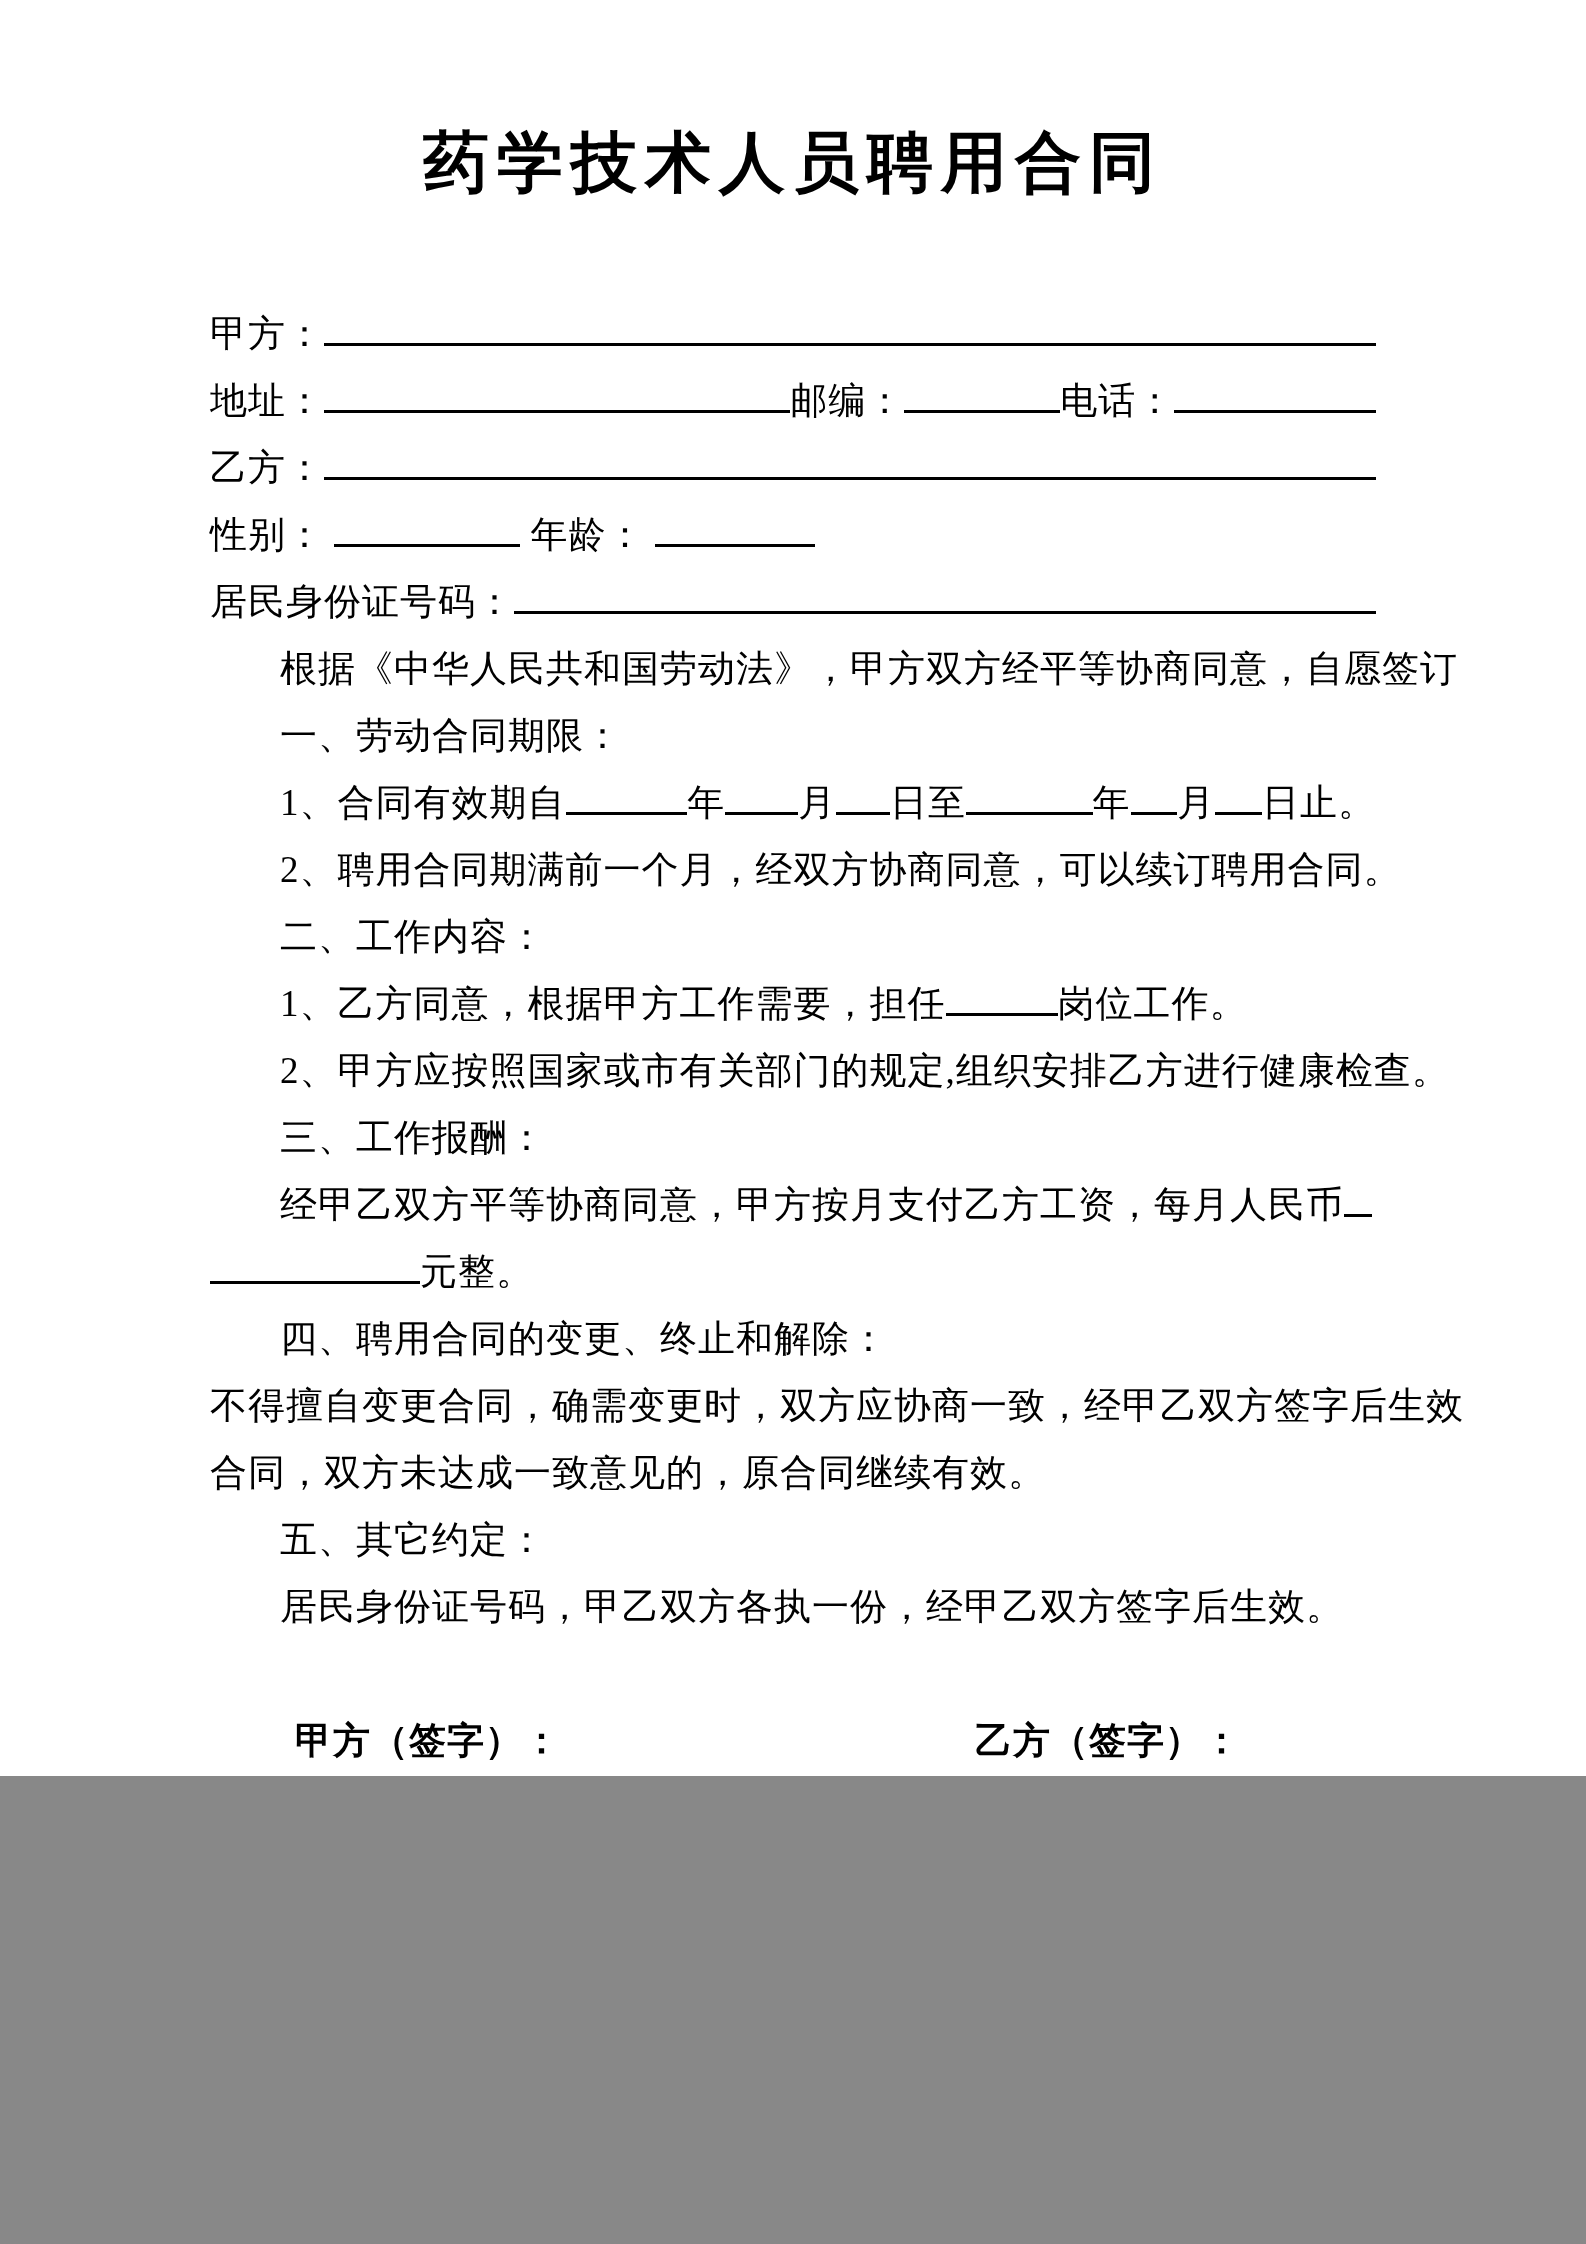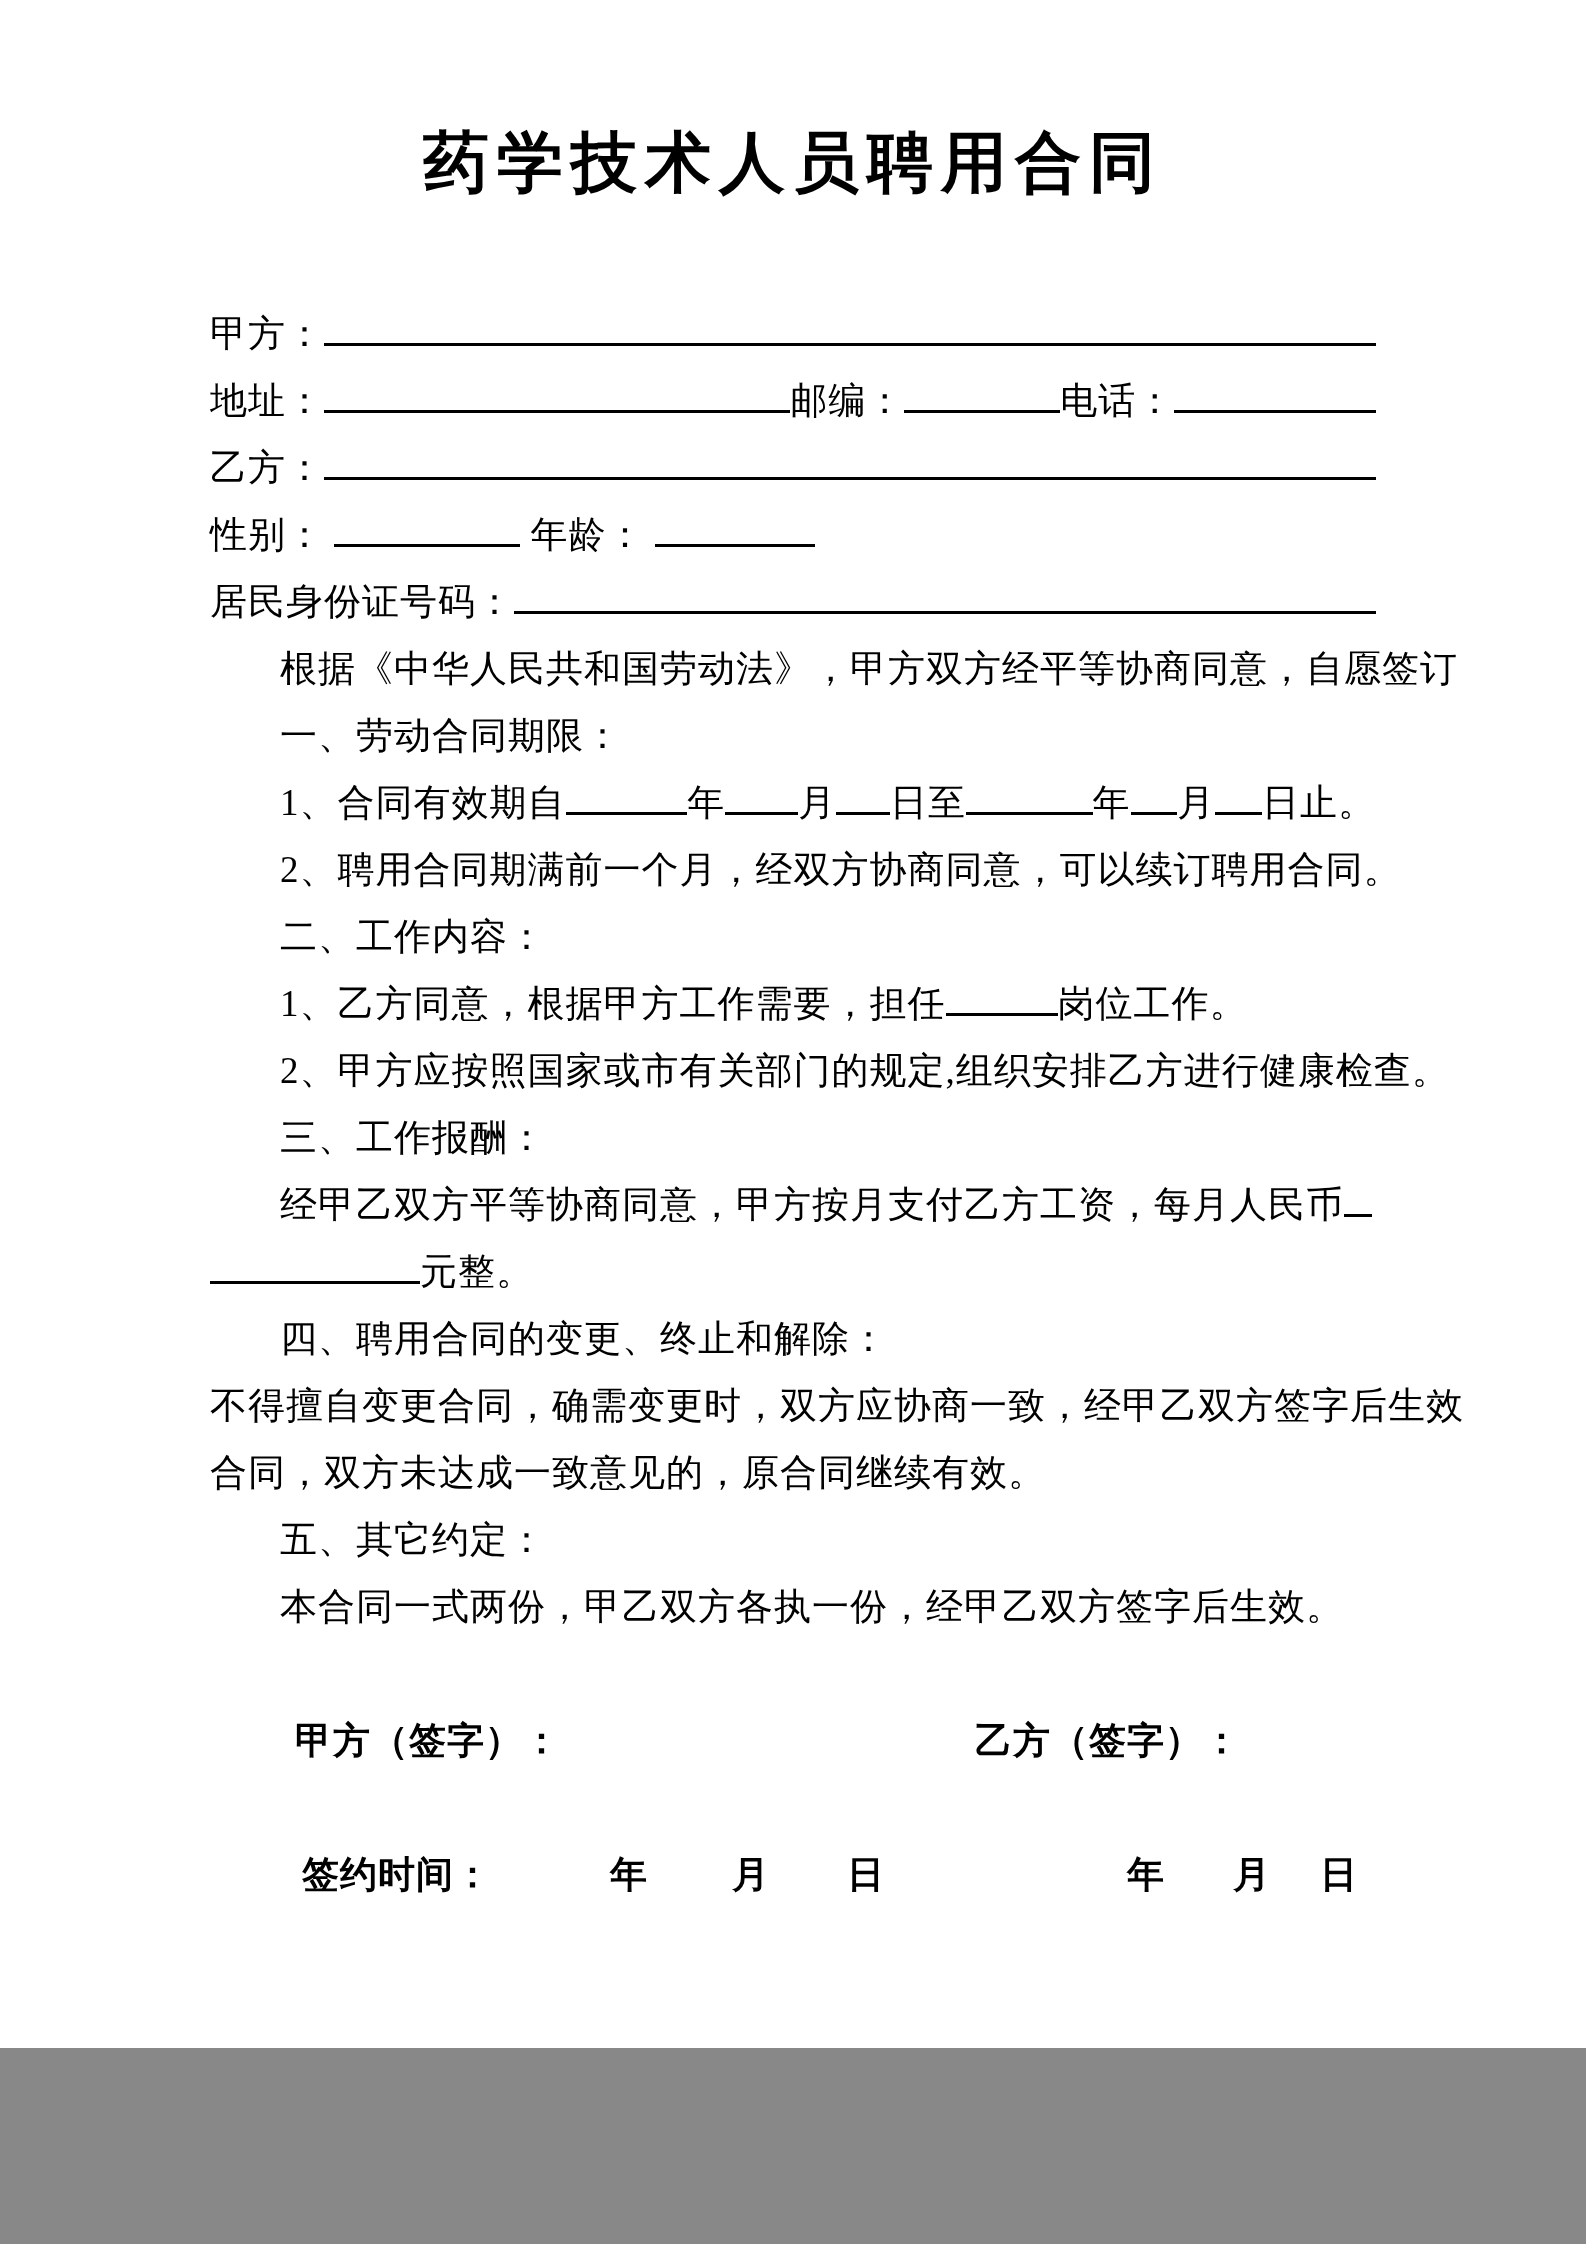--- a/index.html
+++ b/index.html
@@ -1,17 +1,17 @@
 <!DOCTYPE html>
 <html><head>
 <meta charset="utf-8">
 <style>
   html,body{margin:0;padding:0;background:#888;}
   .page{
-    width:1586px;height:2048px;margin:0 auto;background:#ffffff;color:#000000;
+    width:1586px;height:1776px;margin:0 auto;background:#ffffff;color:#000000;
     font-family:"Liberation Serif","DejaVu Serif",serif;
     overflow:hidden;position:relative;
   }
   .content{padding:0 210px;}
   .title{
     font-size:66px;line-height:90px;font-weight:700;text-align:center;
     letter-spacing:8px;margin:118px 0 92px 0;white-space:nowrap;
   }
   .row{font-size:37px;line-height:67px;letter-spacing:1px;white-space:nowrap;}
   .frow{display:flex;align-items:baseline;}
@@ -97,21 +97,21 @@
     </div>
     <div class="row">
       <span class="iblank" style="width:210px;"></span><span>元整。</span>
     </div>
 
     <div class="row ind">四、聘用合同的变更、终止和解除：</div>
     <div class="row">不得擅自变更合同，确需变更时，双方应协商一致，经甲乙双方签字后生效</div>
     <div class="row">合同，双方未达成一致意见的，原合同继续有效。</div>
 
     <div class="row ind">五、其它约定：</div>
-    <div class="row ind">本合同一式两份，甲乙双方各执一份，经甲乙双方签字后生效。</div>
+    <div class="row ind">居民身份证号码，甲乙双方各执一份，经甲乙双方签字后生效。</div>
 
     <div class="row absrow gap67">
       <span class="abs" style="left:85px;">甲方（签字）：</span>
       <span class="abs" style="left:765px;">乙方（签字）：</span>
     </div>
 
     <div class="row absrow gap67">
       <span class="abs" style="left:92px;">签约时间：</span>
       <span class="abs" style="left:400px;">年</span>
       <span class="abs" style="left:522px;">月</span>

